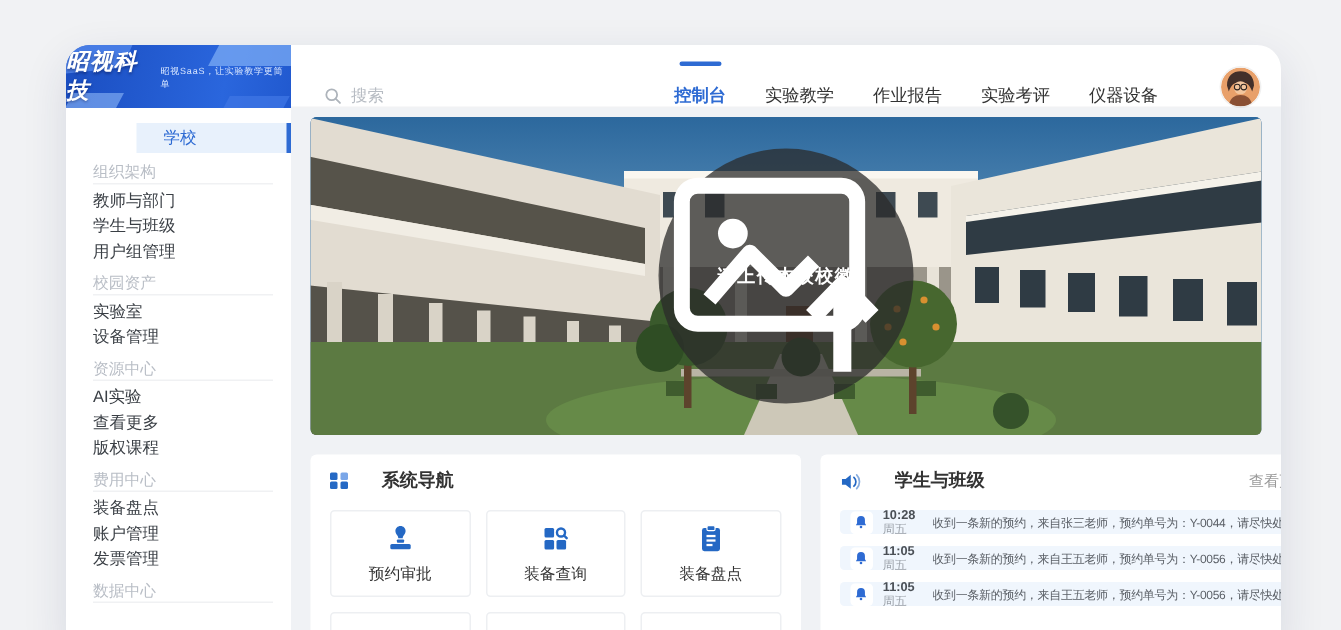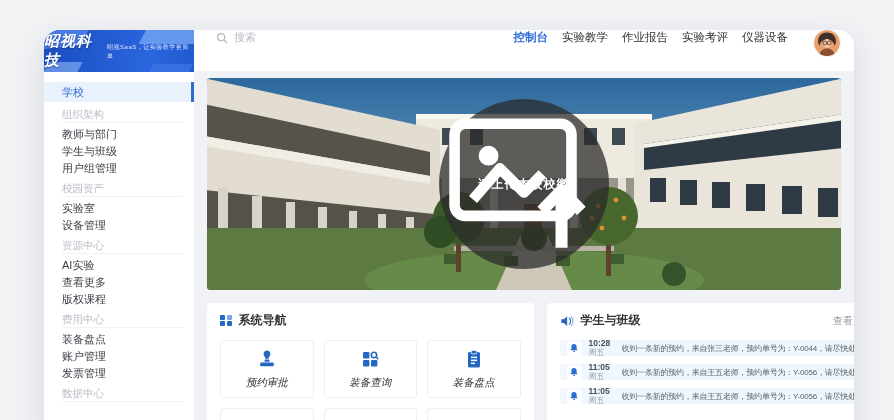--- a/index.html
+++ b/index.html
@@ -18,36 +18,36 @@
           display:flex; flex-direction:row; align-items:center; justify-content:center; }
   .logo-deco { position:absolute; }
   .d1 { left:-10px; top:-8px; width:52px; height:26px; background:#4f84ea; transform:skew(-28deg) rotate(-6deg); opacity:.85; }
   .d2 { right:-14px; top:-6px; width:64px; height:20px; background:#7babf4; transform:skew(-28deg); opacity:.75; }
   .d3 { left:2px; bottom:0; width:34px; height:10px; background:#8db8f6; transform:skew(-28deg); opacity:.6; }
   .d4 { right:4px; bottom:-4px; width:40px; height:12px; background:#3d74e4; transform:skew(-28deg); opacity:.8; }
   .logo-title { position:relative; color:#fff; font-weight:bold; font-style:italic; font-size:15px;
                 letter-spacing:1px; text-shadow:0 1px 2px rgba(0,0,40,.4); }
   .logo-tagline { position:relative; color:#d8e6ff; font-size:6px; margin-top:2px; letter-spacing:.5px; }
 
-  .header-main { flex:1; display:flex; align-items:flex-start; border-bottom:1px solid #f1f2f4; padding:0 14px 0 22px; }
+  .header-main { flex:1; display:flex; align-items:flex-end; border-bottom:1px solid #f1f2f4; padding:0 14px 0 22px; }
   .search { display:flex; align-items:center; gap:6px; color:#b7bcc3; font-size:11px; cursor:text; min-width:160px; }
-  .tabs { margin-left:auto; display:flex; align-items:center; gap:14px; margin-right:26px; }
+  .tabs { margin-left:auto; display:flex; align-items:center; gap:26px; margin-right:42px; }
   .tab { position:relative; font-size:11.5px; color:#333; cursor:pointer; white-space:nowrap; }
   .tab.active { color:#2e6bd3; font-weight:bold; }
   .tab.active::before { content:""; position:absolute; top:-15px; left:50%; transform:translateX(-50%);
                         width:28px; height:3px; background:#2e6bd3; border-radius:2px; }
   .avatar { width:26px; height:26px; border-radius:50%; overflow:hidden; flex:none; cursor:pointer;
             box-shadow:0 0 0 1px rgba(0,0,0,.06); }
 
   
   .bodyrow { display:flex; height:358px; }
   .sidebar { width:150px; flex:none; background:#fff; padding-top:9px; overflow:hidden; }
   .sb-item { height:16px; line-height:16px; padding-left:18px; font-size:11px; color:#3a3f45;
              cursor:pointer; white-space:nowrap; margin:1px 0; }
-  .sb-item.active { background:#e8f1fc; color:#2e6bd3; height:20px; line-height:20px; position:relative; }
+  .sb-item.active { background:#e8f1fc; color:#2e6bd3; height:20px; line-height:20px; position:relative;margin-left:47px; }
   .sb-item.active::after { content:""; position:absolute; right:0; top:0; width:3px; height:100%; background:#2e6bd3; }
   .sb-section { margin:6px 12px 3px 18px; padding-bottom:0; border-bottom:1px solid #f0f1f3;
                 font-size:10.5px; color:#b9bec6; white-space:nowrap; }
 
   .main { flex:1; background:#f0f2f5; padding:6px 13px 0 13px; display:flex; flex-direction:column; gap:13px; overflow:hidden; }
 
   
   .hero { position:relative; height:212px; flex:none; border-radius:4px; overflow:hidden; background:#47799f; }
   .hero svg { position:absolute; inset:0; width:100%; height:100%; }
   .upload-circle { position:absolute; left:50%; top:50%; transform:translate(-50%,-50%);
@@ -55,31 +55,31 @@
                    display:flex; flex-direction:column; align-items:center; justify-content:center; gap:10px;
                    cursor:pointer; }
   .upload-label { color:#fff; font-size:12px; font-weight:bold; letter-spacing:1px; }
 
   
   .panels { display:flex; gap:13px; flex:1; }
   .panel { background:#fff; border-radius:4px; padding:9px 13px; height:200px; }
   .nav-panel { width:51.5%; flex:none; }
   .notice-panel { flex:1; }
   .panel-head { display:flex; align-items:center; gap:7px; margin-bottom:11px; }
-  .panel-title { font-size:12px; font-weight:bold; color:#333; }
+  .panel-title { font-size:12px; font-weight:bold; color:#333;margin-left:16px; }
   .more-link { margin-left:auto; font-size:10px; color:#999; cursor:pointer; }
 
   .grid-icon { display:grid; grid-template-columns:5px 5px; grid-template-rows:5px 5px; gap:1.5px; }
   .grid-icon i { background:#2468c4; border-radius:1px; }
   .grid-icon i.lite { background:#7aa6e8; }
 
   .cards { display:grid; grid-template-columns:1fr 1fr 1fr; gap:10px; }
   .cards.row2 { margin-top:10px; }
   .nav-card { border:1px solid #edeff2; border-radius:3px; height:58px; background:#fff; cursor:pointer;
-              display:flex; flex-direction:column; align-items:center; justify-content:center; gap:6px;font-style:italic; }
+              display:flex; flex-direction:column; align-items:center; justify-content:center; gap:6px; }
   .nav-card .lbl { font-size:10.5px; color:#333; }
 
   .notice-list { display:flex; flex-direction:column; gap:8px; }
   .notice-item { display:flex; align-items:center; gap:7px; background:#f0f6fd; border-radius:3px;
                  height:16px; padding:0 7px; cursor:pointer; overflow:hidden; }
   .bell-box { width:15px; height:15px; background:#fff; border-radius:3px; flex:none;
               display:flex; align-items:center; justify-content:center; }
   .nt-time { flex:none; width:26px; line-height:1.15; }
   .nt-time .t { font-size:8.5px; color:#4a4f55; font-weight:bold; display:block; }
   .nt-time .d { font-size:8px; color:#9aa0a8; display:block; }

